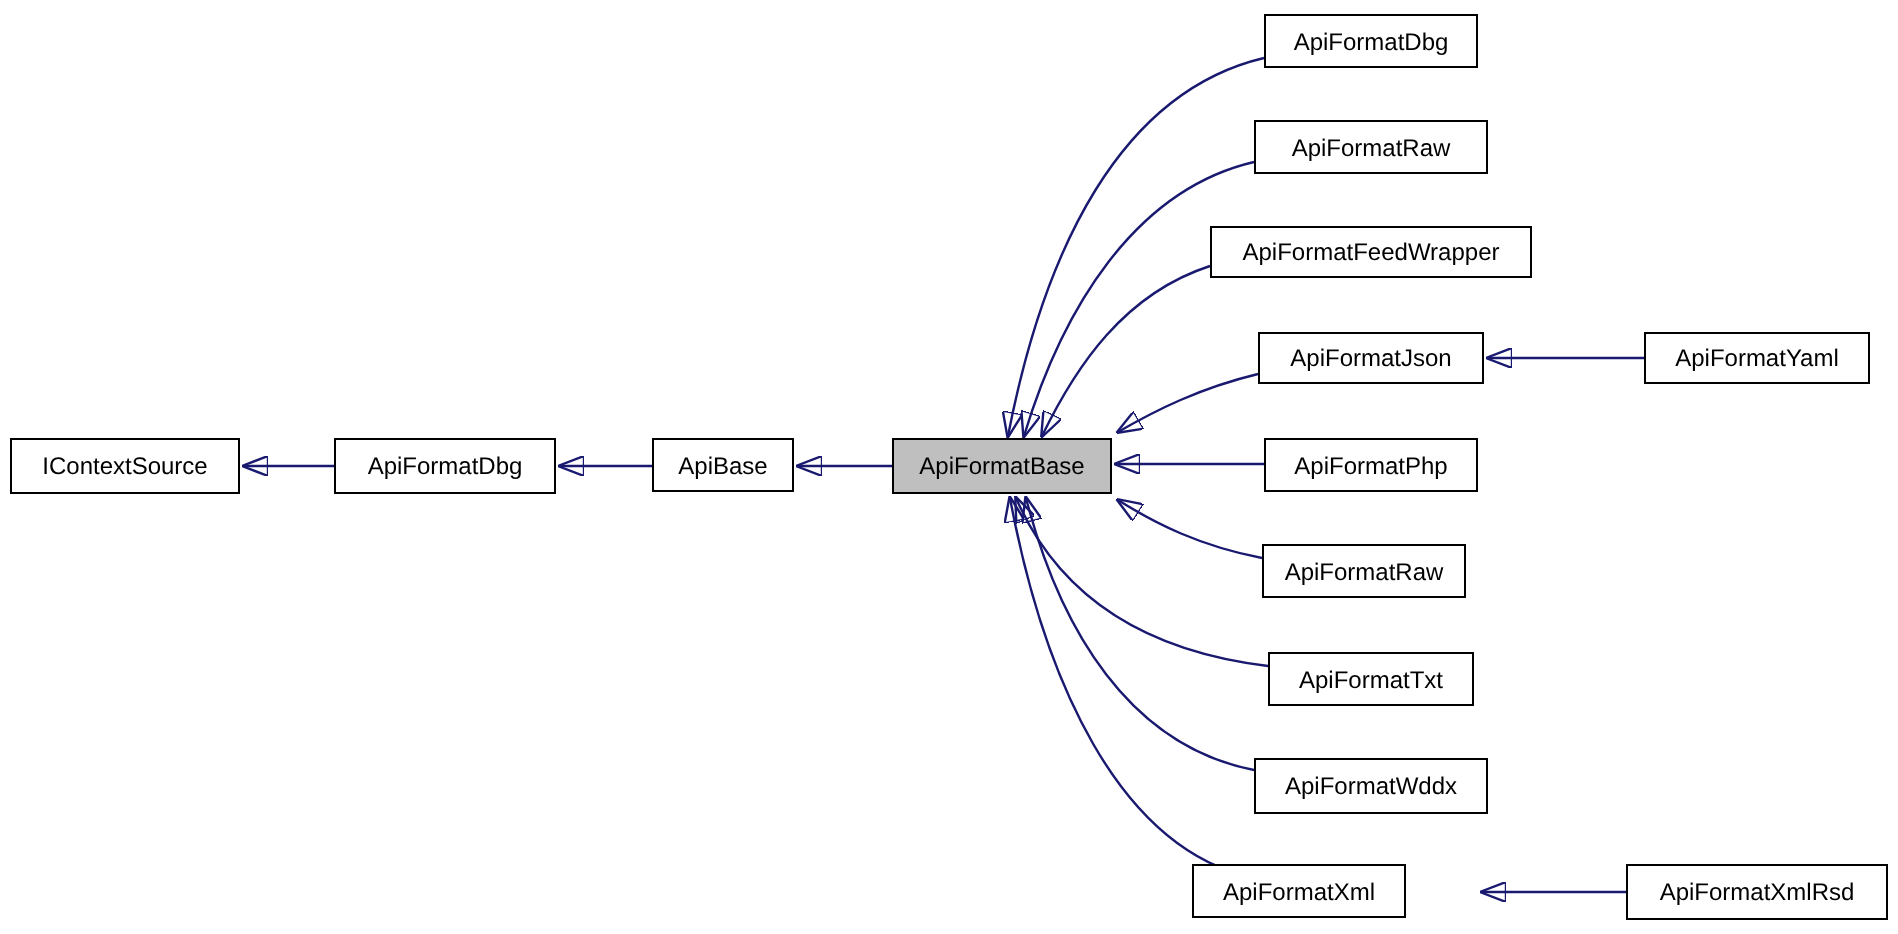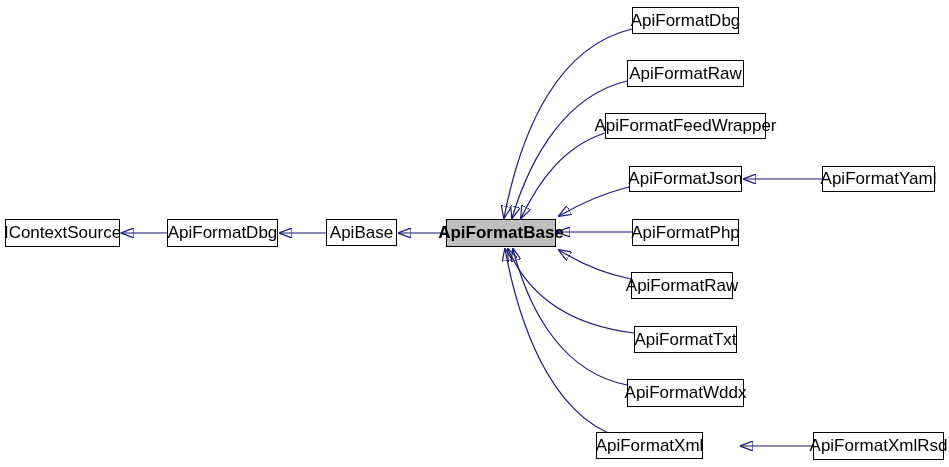--- a/index.html
+++ b/index.html
@@ -26,30 +26,29 @@
     fill: none;
     stroke: #191970;
     stroke-width: 1.2;
   }
   .node {
     position: absolute;
     box-sizing: border-box;
     border: 1px solid #000000;
     background: #ffffff;
     color: #000000;
-    font-size: 17px;
+    font-size: 12px;
     display: flex;
     align-items: center;
     justify-content: center;
     white-space: nowrap;
     cursor: pointer;
   }
   .node.highlight {
     background: #bfbfbf;
-    font-weight: bold;
   }
 </style>
 </head>
 <body>
 
 <div class="canvas">
 
   <svg class="edges" viewBox="0 0 949 467" xmlns="http://www.w3.org/2000/svg">
     <defs>
       <marker id="arrow" markerUnits="userSpaceOnUse" markerWidth="13" markerHeight="10" refX="12" refY="5" orient="auto">

